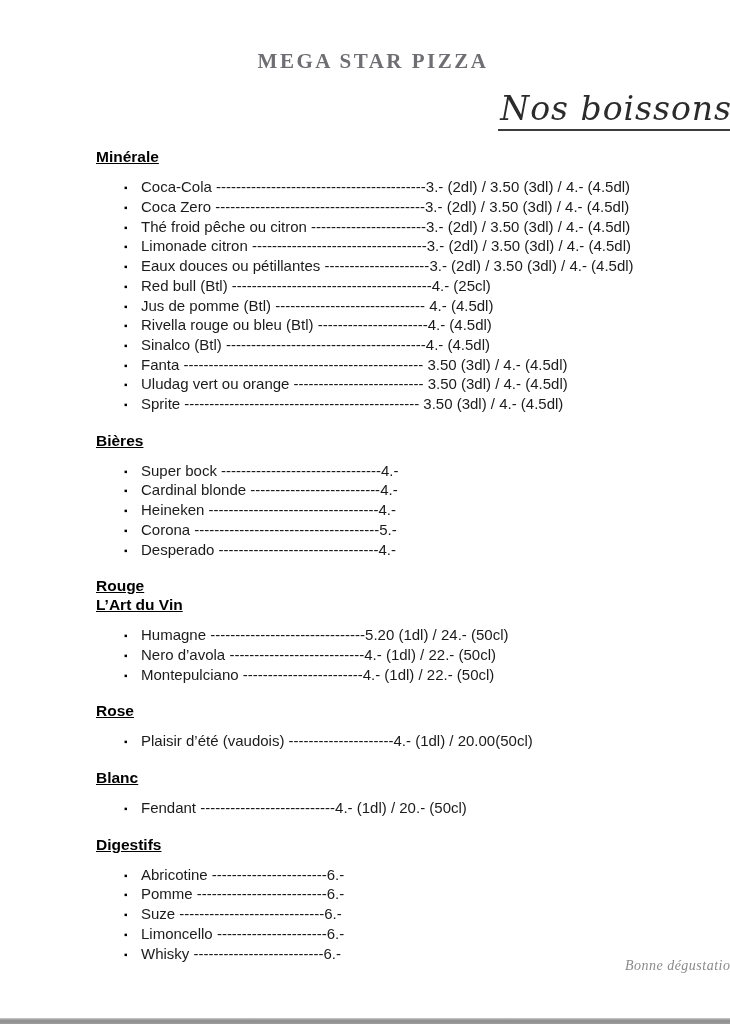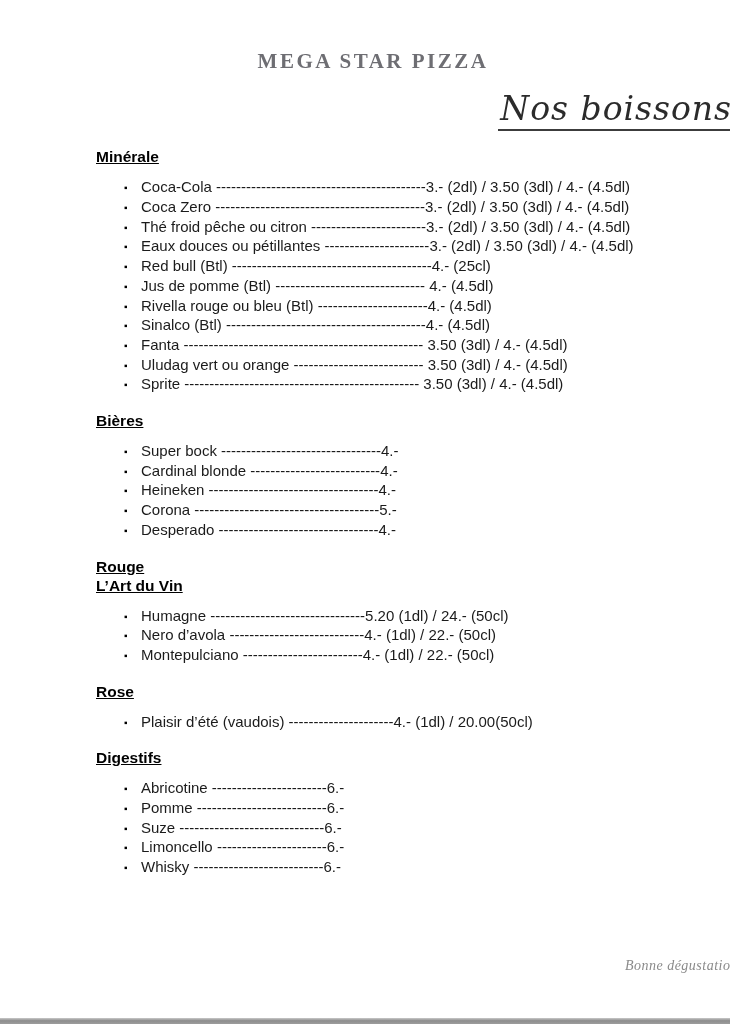--- a/index.html
+++ b/index.html
@@ -95,20 +95,21 @@
   <div class="title-wrap">
     <span class="title">Nos boissons</span>
   </div>
 
   <section class="first">
     <h3 class="sec-h">Minérale</h3>
     <ul class="items">
         <li><span class="bullet">▪</span><span class="name">Coca-Cola</span><span class="note"></span><span class="dots"> ------------------------------------------</span><span class="price">3.- (2dl) / 3.50 (3dl) / 4.- (4.5dl)</span></li>
         <li><span class="bullet">▪</span><span class="name">Coca Zero</span><span class="note"></span><span class="dots"> ------------------------------------------</span><span class="price">3.- (2dl) / 3.50 (3dl) / 4.- (4.5dl)</span></li>
         <li><span class="bullet">▪</span><span class="name">Thé froid pêche ou citron</span><span class="note"></span><span class="dots"> -----------------------</span><span class="price">3.- (2dl) / 3.50 (3dl) / 4.- (4.5dl)</span></li>
+        <li><span class="bullet">▪</span><span class="name">Limonade citron</span><span class="note"></span><span class="dots"> -----------------------------------</span><span class="price">3.- (2dl) / 3.50 (3dl) / 4.- (4.5dl)</span></li>
         <li><span class="bullet">▪</span><span class="name">Eaux douces ou pétillantes</span><span class="note"></span><span class="dots"> ---------------------</span><span class="price">3.- (2dl) / 3.50 (3dl) / 4.- (4.5dl)</span></li>
         <li><span class="bullet">▪</span><span class="name">Red bull (Btl)</span><span class="note"></span><span class="dots"> ----------------------------------------</span><span class="price">4.- (25cl)</span></li>
         <li><span class="bullet">▪</span><span class="name">Jus de pomme (Btl)</span><span class="note"></span><span class="dots"> ------------------------------ </span><span class="price">4.- (4.5dl)</span></li>
         <li><span class="bullet">▪</span><span class="name">Rivella rouge ou bleu (Btl)</span><span class="note"></span><span class="dots"> ----------------------</span><span class="price">4.- (4.5dl)</span></li>
         <li><span class="bullet">▪</span><span class="name">Sinalco (Btl)</span><span class="note"></span><span class="dots"> ----------------------------------------</span><span class="price">4.- (4.5dl)</span></li>
         <li><span class="bullet">▪</span><span class="name">Fanta</span><span class="note"></span><span class="dots"> ------------------------------------------------ </span><span class="price">3.50 (3dl) / 4.- (4.5dl)</span></li>
         <li><span class="bullet">▪</span><span class="name">Uludag vert ou orange</span><span class="note"></span><span class="dots"> -------------------------- </span><span class="price">3.50 (3dl) / 4.- (4.5dl)</span></li>
         <li><span class="bullet">▪</span><span class="name">Sprite</span><span class="note"></span><span class="dots"> ----------------------------------------------- </span><span class="price">3.50 (3dl) / 4.- (4.5dl)</span></li>
       </ul>
   </section>
@@ -134,20 +135,26 @@
       </ul>
   </section>
 
   <section>
     <h3 class="sec-h">Rose</h3>
     <ul class="items">
         <li><span class="bullet">▪</span><span class="name">Plaisir d’été</span><span class="note"> (vaudois)</span><span class="dots"> ---------------------</span><span class="price">4.- (1dl) / 20.00(50cl)</span></li>
       </ul>
   </section>
 
+  <section>
+    <h3 class="sec-h">Blanc</h3>
+    <ul class="items">
+        <li><span class="bullet">▪</span><span class="name">Fendant</span><span class="note"></span><span class="dots"> ---------------------------</span><span class="price">4.- (1dl) / 20.- (50cl)</span></li>
+      </ul>
+  </section>
 
   <section>
     <h3 class="sec-h">Digestifs</h3>
     <ul class="items">
         <li><span class="bullet">▪</span><span class="name">Abricotine</span><span class="note"></span><span class="dots"> -----------------------</span><span class="price">6.-</span></li>
         <li><span class="bullet">▪</span><span class="name">Pomme</span><span class="note"></span><span class="dots"> --------------------------</span><span class="price">6.-</span></li>
         <li><span class="bullet">▪</span><span class="name">Suze</span><span class="note"></span><span class="dots"> -----------------------------</span><span class="price">6.-</span></li>
         <li><span class="bullet">▪</span><span class="name">Limoncello</span><span class="note"></span><span class="dots"> ----------------------</span><span class="price">6.-</span></li>
         <li><span class="bullet">▪</span><span class="name">Whisky</span><span class="note"></span><span class="dots"> --------------------------</span><span class="price">6.-</span></li>
       </ul>

